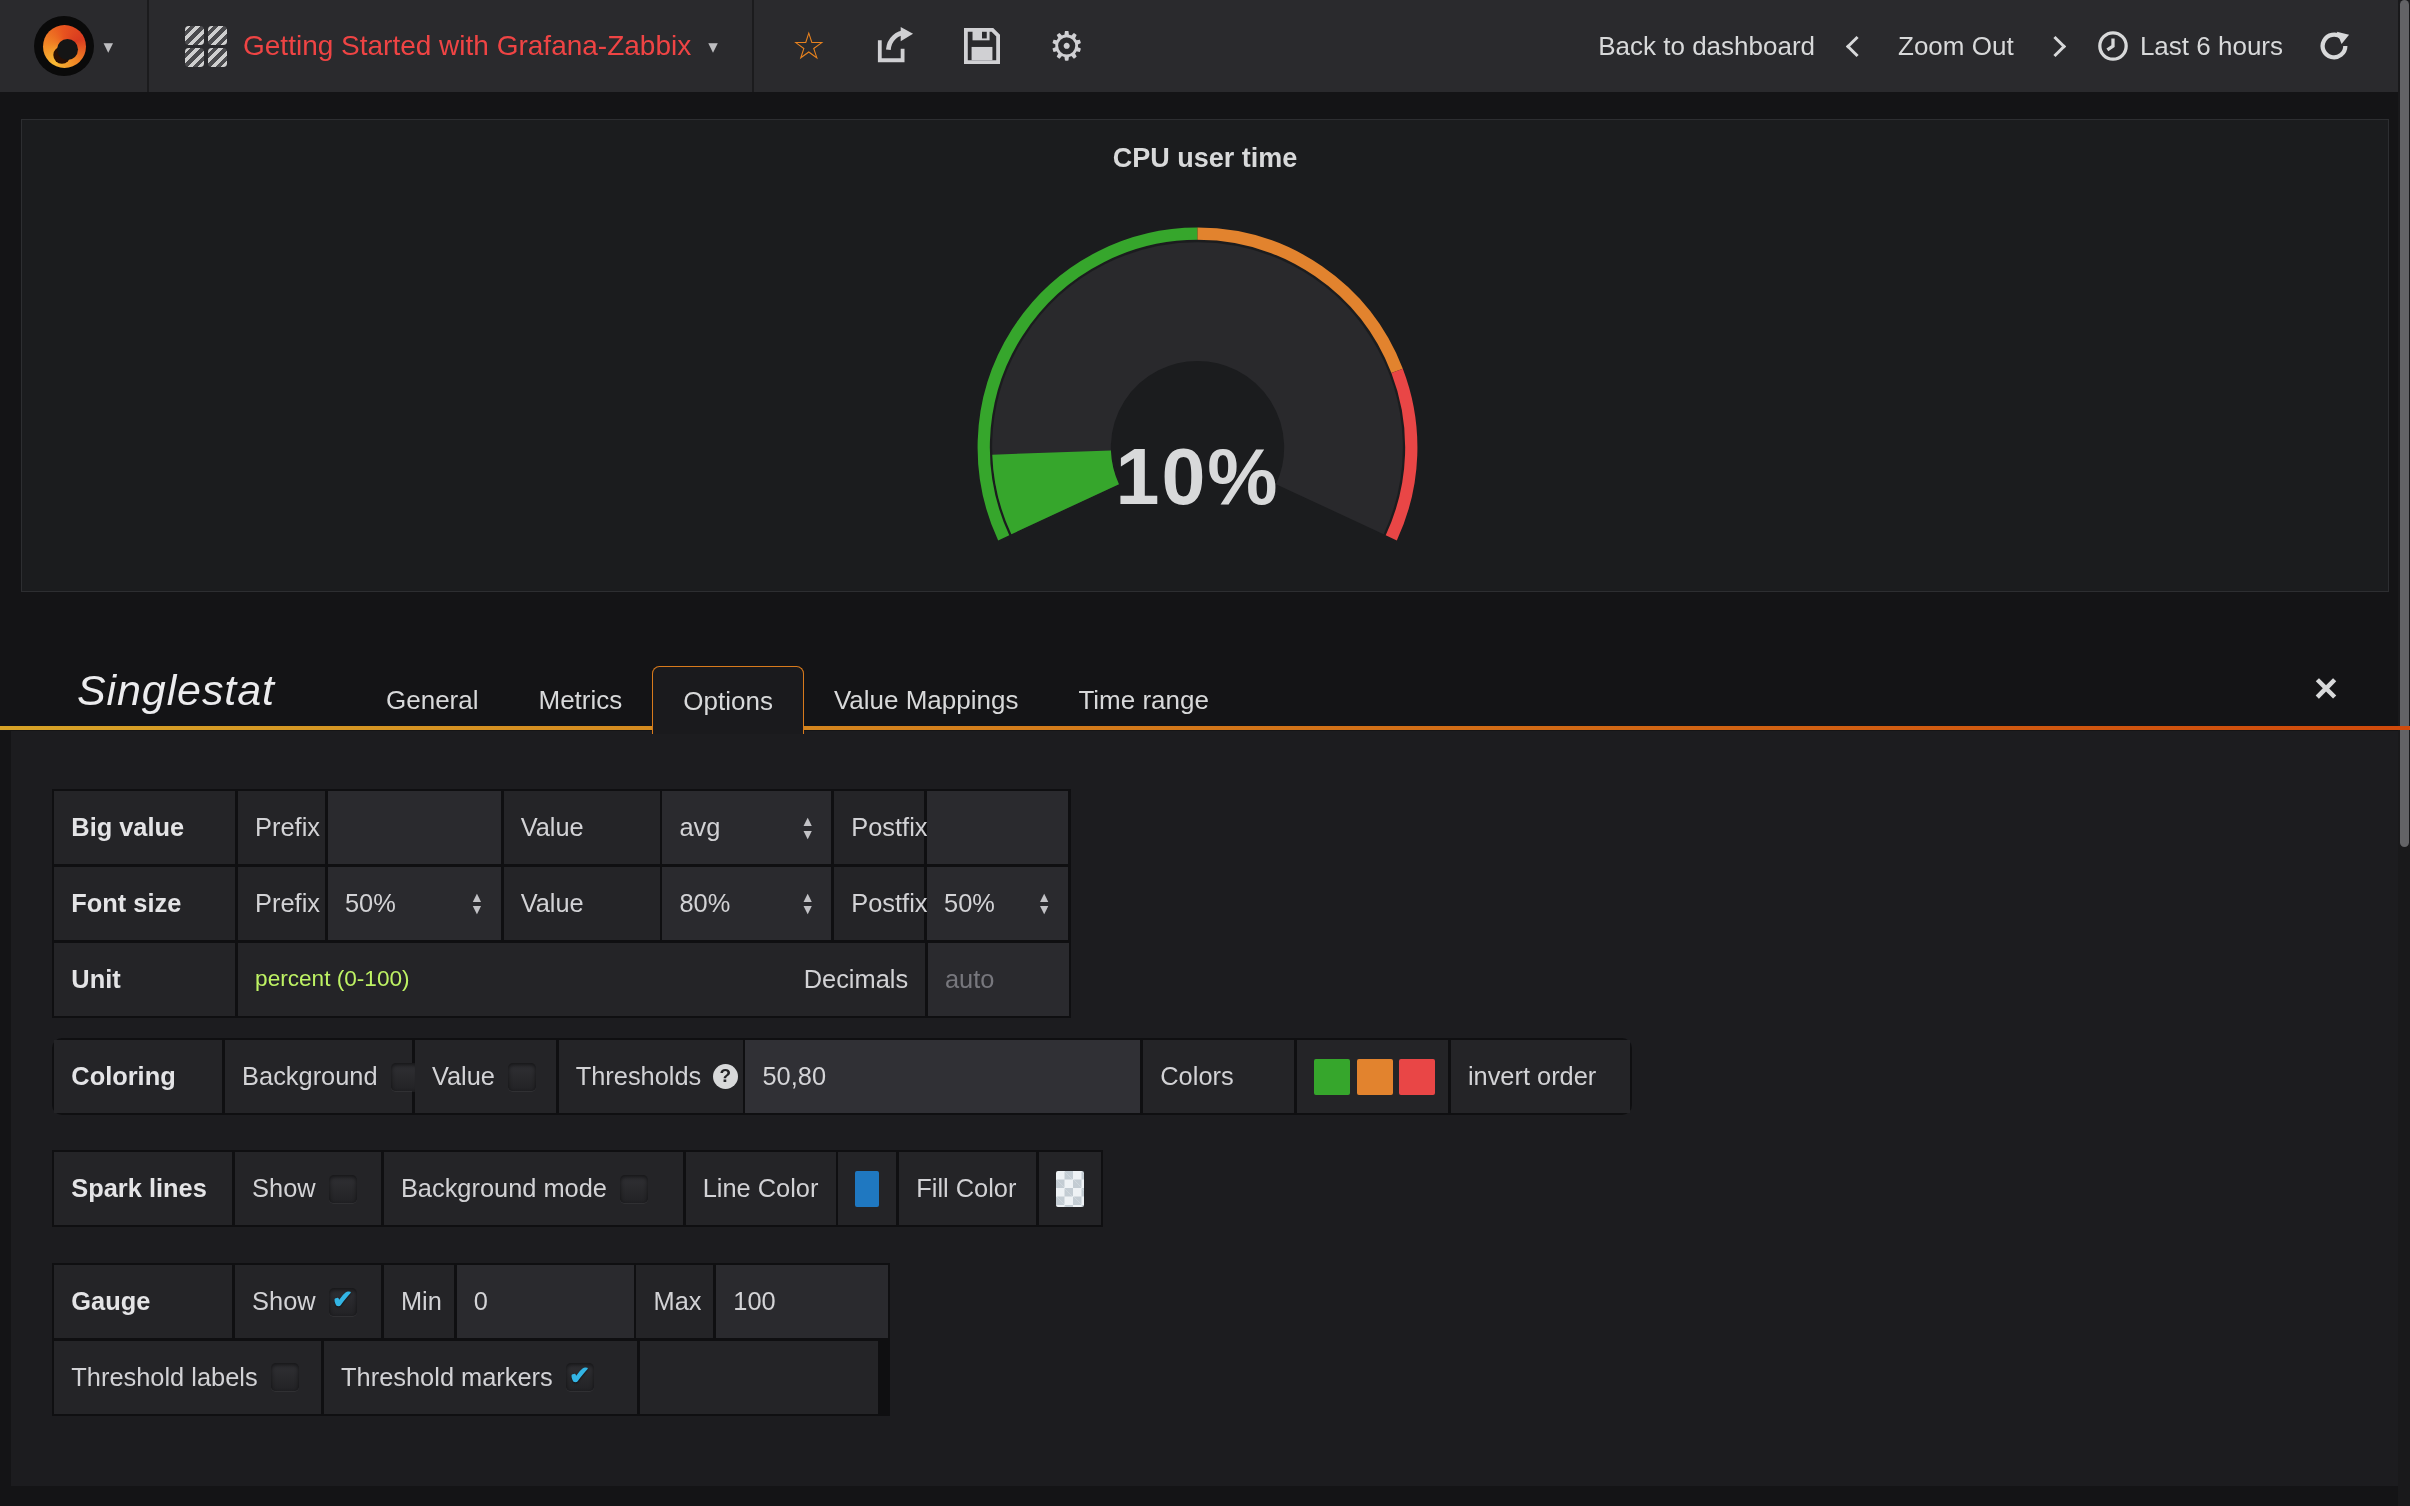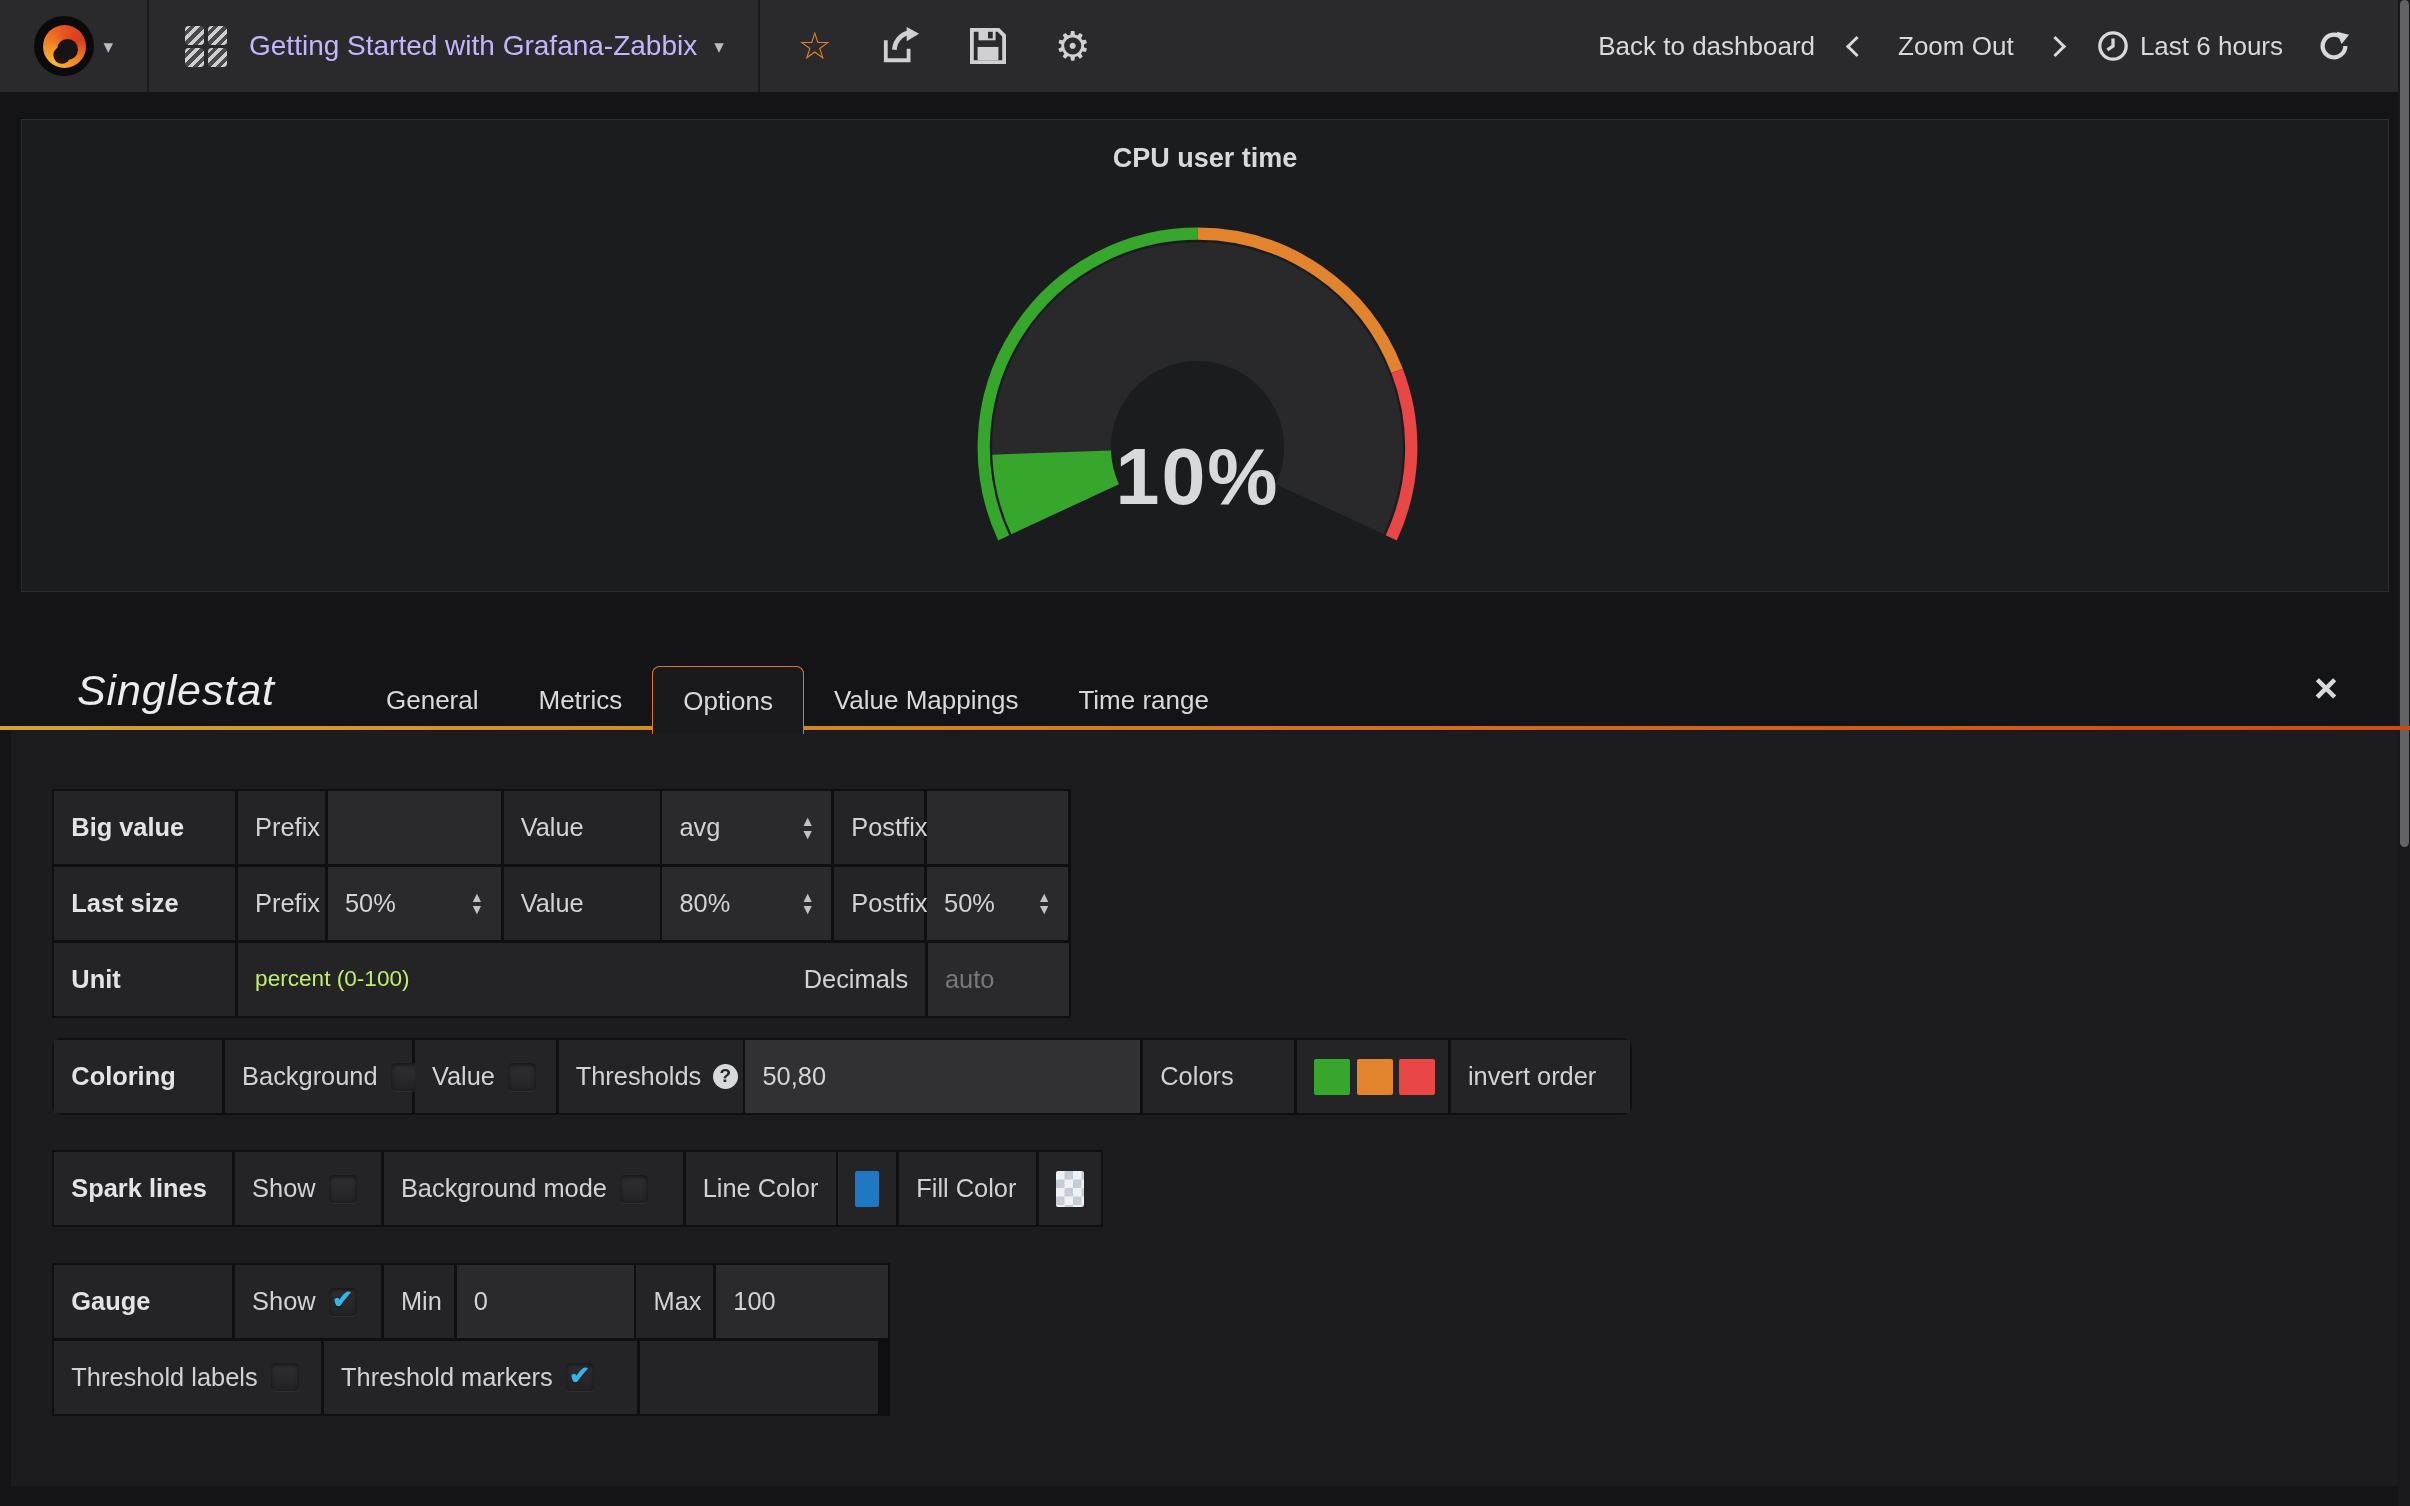--- a/index.html
+++ b/index.html
@@ -11,21 +11,21 @@
   .navbar { position:absolute; top:0; left:0; width:2411px; height:92px; background:#2a2a2d; display:flex; align-items:center; }
   .logo-block { width:149px; height:92px; display:flex; align-items:center; justify-content:center; gap:9.4px; border-right:2.8px solid #1b1b1d; cursor:pointer; }
   .grafana-logo { width:60px; height:60px; border-radius:50%; background:#0a0a0a; position:relative; overflow:hidden; }
   .grafana-logo::before { content:""; position:absolute; left:8.5px; top:8.5px; width:43px; height:43px; border-radius:50%;
       background:conic-gradient(from 210deg, #f9ba33, #f08325, #e8541f, #d93b20, #f08325, #f9ba33); }
   .grafana-logo::after { content:""; position:absolute; left:22.6px; top:22.6px; width:21px; height:21px; border-radius:50%; background:#151515; box-shadow:-5.6px 5.6px 0 -1.9px #2a1004; }
   .caret { font-size:19px; color:#bdbdc0; }
   .dash-title-block { display:flex; align-items:center; gap:17px; padding:0 34px 0 36px; height:92px; border-right:2.8px solid #1b1b1d; cursor:pointer; }
   .grid-icon { width:41px; height:41px; display:grid; grid-template-columns:19px 19px; grid-template-rows:19px 19px; gap:3.8px; }
   .grid-icon span { border-radius:3.8px; background:repeating-linear-gradient(135deg,#cfcfcf 0 3.8px,#4a4a4d 3.8px 7.5px); }
-  .dash-title { font-size:28px; color:#c4b5fd;margin-left:6px; }
+  .dash-title { font-size:28px; color:#ef4444; }
   .nav-icons { display:flex; align-items:center; gap:49px; margin-left:38px; }
   .nav-icon { cursor:pointer; display:flex; align-items:center; justify-content:center; }
   .star-glyph { font-size:38px; color:#e8821e; line-height:1; }
   .gear-glyph { font-size:40px; color:#d0d0d3; line-height:1; }
   .nav-right { margin-left:auto; display:flex; align-items:center; gap:34px; padding-right:60px; font-size:26px; color:#d8d9da; }
   .chev { width:15px; height:15px; border-left:3.8px solid #d8d9da; border-bottom:3.8px solid #d8d9da; display:inline-block; cursor:pointer; }
   .chev.left { transform:rotate(45deg); }
   .chev.right { transform:rotate(225deg); }
   .time-group { display:flex; align-items:center; gap:11.3px; cursor:pointer; }
   .nav-text { cursor:pointer; }
@@ -183,21 +183,21 @@
               <span>▲</span>
               <span>▼</span>
             </span>
         </div>
         <div class="cell" style="width:90px">Postfix</div>
         <div class="cell input-cell" style="width:141px">
           <input class="txt" style="">
         </div>
       </div>
       <div class="trow">
-        <div class="cell hdr" style="width:181px">Last size</div>
+        <div class="cell hdr" style="width:181px">Font size</div>
         <div class="cell" style="width:87px">Prefix</div>
         <div class="cell input-cell" style="width:173px">
           <span>50%</span>
           <span class="sel-arrows">
               <span>▲</span>
               <span>▼</span>
             </span>
         </div>
         <div class="cell" style="width:156px">Value</div>
         <div class="cell input-cell" style="width:169px">

